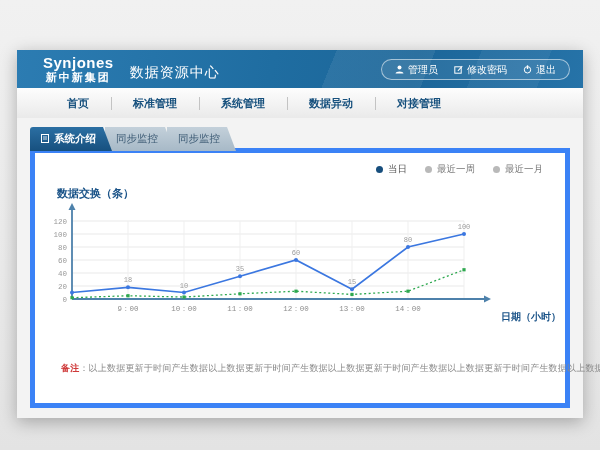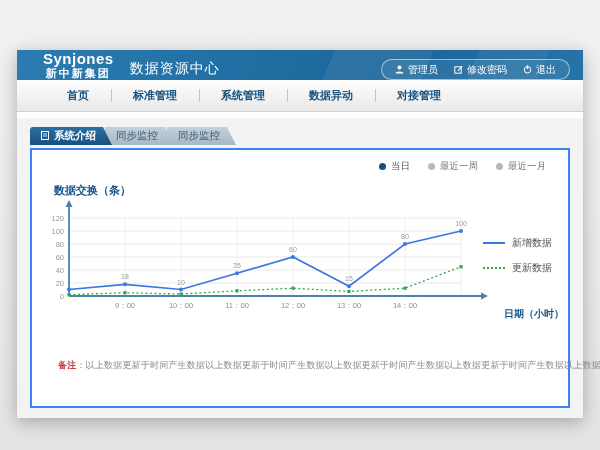--- a/index.html
+++ b/index.html
@@ -4,21 +4,21 @@
 <style>
   * { margin:0; padding:0; box-sizing:border-box; }
   html,body { width:600px; height:450px; overflow:hidden;
     font-family:"Liberation Sans","DejaVu Sans",sans-serif;
     background:linear-gradient(180deg,#f1f1f1 0%,#eaeaea 60%,#e3e3e3 100%); }
 
   .window { position:absolute; left:17px; top:50px; width:566px; height:368px;
     background:#fff; box-shadow:0 4px 16px rgba(0,0,0,0.28); }
 
   
-  .app-header { position:relative; height:30px; overflow:hidden;
+  .app-header { position:relative; height:38px; overflow:hidden;
     background:linear-gradient(100deg,#2c7cb2 0%,#1f6da1 45%,#1c6699 70%,#2673a8 100%);
     display:flex; align-items:center; }
   .app-header::after { content:''; position:absolute; inset:0; pointer-events:none;
     background:linear-gradient(112deg, rgba(255,255,255,0) 55%, rgba(255,255,255,0.07) 55%,
       rgba(255,255,255,0.07) 72%, rgba(255,255,255,0) 72%, rgba(255,255,255,0) 80%,
       rgba(255,255,255,0.05) 80%, rgba(255,255,255,0.05) 92%, rgba(255,255,255,0) 92%); }
   .brand { margin-left:26px; color:#fff; text-align:center; line-height:1.1; }
   .brand-en { font-size:15px; font-weight:bold; letter-spacing:0.5px; }
   .brand-cn { font-size:11px; font-weight:bold; letter-spacing:2px; }
   .app-title { color:#fff; font-size:14px; margin-left:16px; margin-top:8px; letter-spacing:1px; }
@@ -33,30 +33,30 @@
     border-bottom:1px solid #d2d2d2; display:flex; align-items:center; padding-left:28px; }
   .nav-item { color:#16507d; font-size:11px; font-weight:bold; padding:0 22px;
     position:relative; cursor:pointer; white-space:nowrap; }
   .nav-item + .nav-item::before { content:''; position:absolute; left:0; top:1px;
     height:13px; width:1px; background:#c3c3c3; }
 
   
   .content { position:absolute; top:68px; left:0; right:0; bottom:0; background:#f3f3f3; }
 
   .tabs { position:absolute; left:13px; top:9px; height:21px; display:flex; }
-  .tab { height:18px; display:flex; align-items:center; gap:5px; font-size:10.5px;
+  .tab { height:24px; display:flex; align-items:center; gap:5px; font-size:10.5px;
     padding:0 16px 0 11px; margin-right:-7px; cursor:pointer;
     clip-path:polygon(0 0, calc(100% - 9px) 0, 100% 100%, 0 100%); }
   .tab.active { background:linear-gradient(180deg,#2b6fa3,#17507f); color:#fff;
     font-weight:bold; z-index:3; border-radius:3px 0 0 0; }
   .tab.inactive { background:linear-gradient(180deg,#c3d0da,#a7b9c7); color:#3c5a74; }
   .tab.z2 { z-index:2; } .tab.z1 { z-index:1; }
 
   .panel { position:absolute; left:13px; top:30px; right:13px; bottom:10px;
-    background:#fff; border:2px solid #3b82f6; }
+    background:#fff; border:5px solid #3b82f6;font-family:Liberation Mono, monospace; }
 
   .radio-row { position:absolute; top:10px; right:22px; display:flex; gap:18px; }
   .radio-option { font-size:9.5px; color:#777; display:flex; align-items:center; gap:5px; cursor:pointer; }
   .radio-dot { width:7px; height:7px; border-radius:50%; background:#b9b9b9; }
   .radio-option.selected .radio-dot { background:#174e7d; }
   .radio-option.selected { color:#555; }
 
   .y-axis-label { position:absolute; left:22px; top:33px; color:#1a5388; font-weight:bold; font-size:11px; }
   .x-axis-label { position:absolute; right:4px; top:157px; color:#1a5388; font-weight:bold; font-size:10px; }
 
@@ -218,30 +218,20 @@
             <rect x="191.4" y="93.2" width="3.2" height="3.2" fill="#2ea84f"></rect>
             <rect x="247.4" y="90.60000000000001" width="3.2" height="3.2" fill="#2ea84f"></rect>
             <rect x="303.4" y="93.85000000000001" width="3.2" height="3.2" fill="#2ea84f"></rect>
             <rect x="359.4" y="90.60000000000001" width="3.2" height="3.2" fill="#2ea84f"></rect>
             <rect x="415.4" y="69.15" width="3.2" height="3.2" fill="#2ea84f"></rect>
           </svg>
       </div>
 
       <div class="x-axis-label">日期（小时）</div>
 
-      <div class="legend">
-        <div class="legend-item">
-          <span class="swatch-line" id="swatch0" style="border-top-color: rgb(59, 119, 224);"></span>
-          <span class="legend-label">新增数据</span>
-        </div>
-        <div class="legend-item">
-          <span class="swatch-dotted" id="swatch1" style="border-top-color: rgb(46, 168, 79);"></span>
-          <span class="legend-label">更新数据</span>
-        </div>
-      </div>
 
       <div class="footer-note">
         <span class="note-prefix">备注</span><span>：以上数据更新于时间产生数据以上数据更新于时间产生数据以上数据更新于时间产生数据以上数据更新于时间产生数据以上数据更新于</span>
       </div>
 
     </div>
   </div>
 </div>
 
 </body></html>

